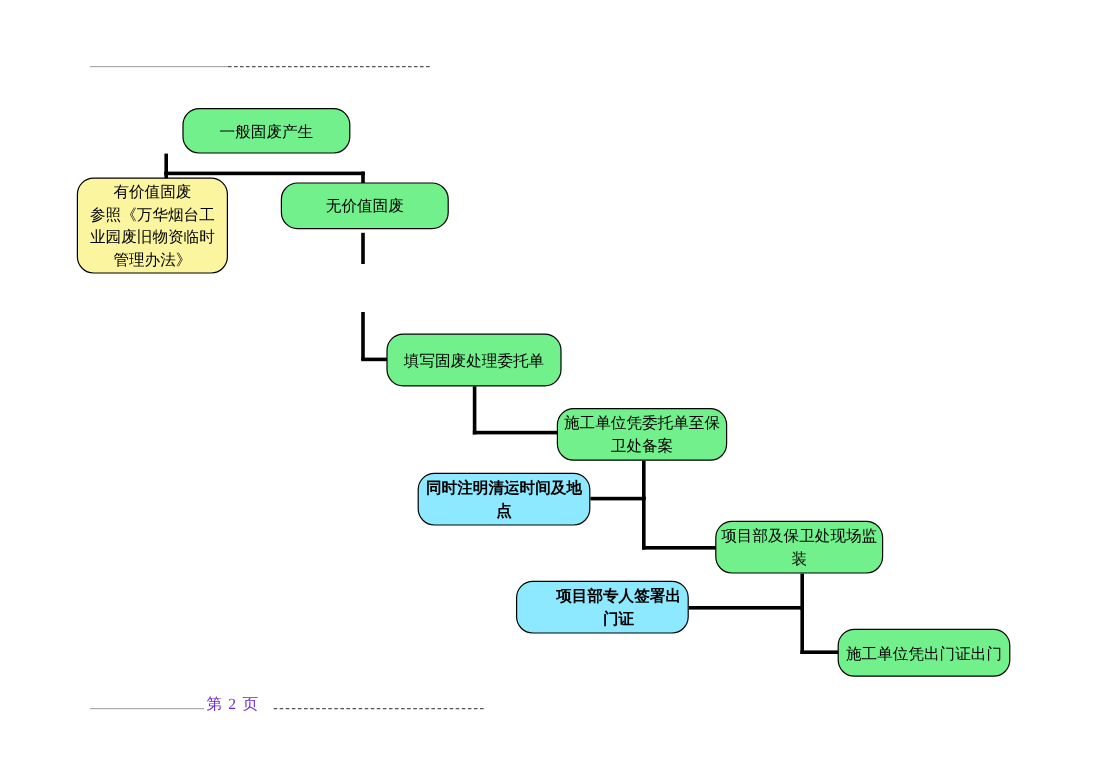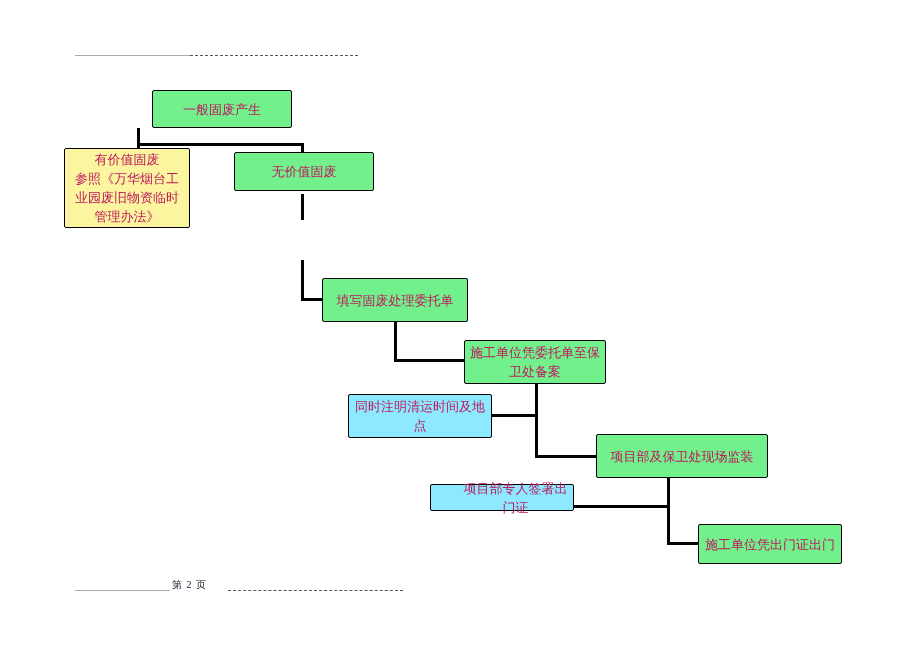--- a/index.html
+++ b/index.html
@@ -11,41 +11,41 @@
     overflow:hidden;
   }
   .page{position:absolute;left:0;top:0;width:920px;height:651px;}
 
   
   .rule{position:absolute;border-top:1px solid #a9a9a9;}
   .dashrule{position:absolute;border-top:1px dashed #555;}
   .footer-text{
     position:absolute;
     font-family:"Liberation Serif","DejaVu Serif",serif;
-    font-size:10px;color:#0f172a;letter-spacing:1px;white-space:nowrap;
+    font-size:13px;color:#6d28d9;letter-spacing:1px;white-space:nowrap;
   }
 
   
   .node{
     position:absolute;
     box-sizing:border-box;
     border:1px solid #000;
-    border-radius:2px;
+    border-radius:14px;
     display:flex;align-items:center;justify-content:center;
     text-align:center;
     font-size:13px;
     line-height:19px;
-    color:#be185d;
+    color:#000000;
     padding:2px 4px;
     font-family:"Liberation Sans","DejaVu Sans",sans-serif;
   }
   .node span{display:block;width:100%;white-space:pre-line;}
   .green{background:#72f08c;}
   .yellow{background:#fbf5a0;}
-  .cyan{background:#8ce9ff;}
+  .cyan{background:#8ce9ff;font-weight:bold;}
 
   
   .seg{position:absolute;background:#000;}
   .vseg{width:3px;}
   .hseg{height:3px;}
 </style>
 </head>
 <body>
 
 <div class="page">
@@ -100,25 +100,25 @@
   </div>
 
   <div class="node green" style="left:322px;top:278px;width:146px;height:44px;">
     <span>填写固废处理委托单</span>
   </div>
 
   <div class="node cyan" style="left:348px;top:394px;width:144px;height:44px;">
     <span>同时注明清运时间及地点</span>
   </div>
 
-  <div class="node green" style="left:596px;top:434px;width:172px;height:44px;">
+  <div class="node green" style="left:596px;top:434px;width:140px;height:44px;">
     <span>项目部及保卫处现场监装</span>
   </div>
 
-  <div class="node cyan" style="left:430px;top:484px;width:144px;height:27px;padding-left:31px;">
+  <div class="node cyan" style="left:430px;top:484px;width:144px;height:44px;padding-left:31px;">
     <span>项目部专人签署出门证</span>
   </div>
 
   <div class="node green" style="left:698px;top:524px;width:144px;height:40px;">
     <span>施工单位凭出门证出门</span>
   </div>
 
   <div class="rule" style="left:75px;top:590px;width:95px;"></div>
   <div class="footer-text" style="left:172px;top:578px;">第 2 页</div>
   <div class="dashrule" style="left:228px;top:590px;width:175px;"></div>

